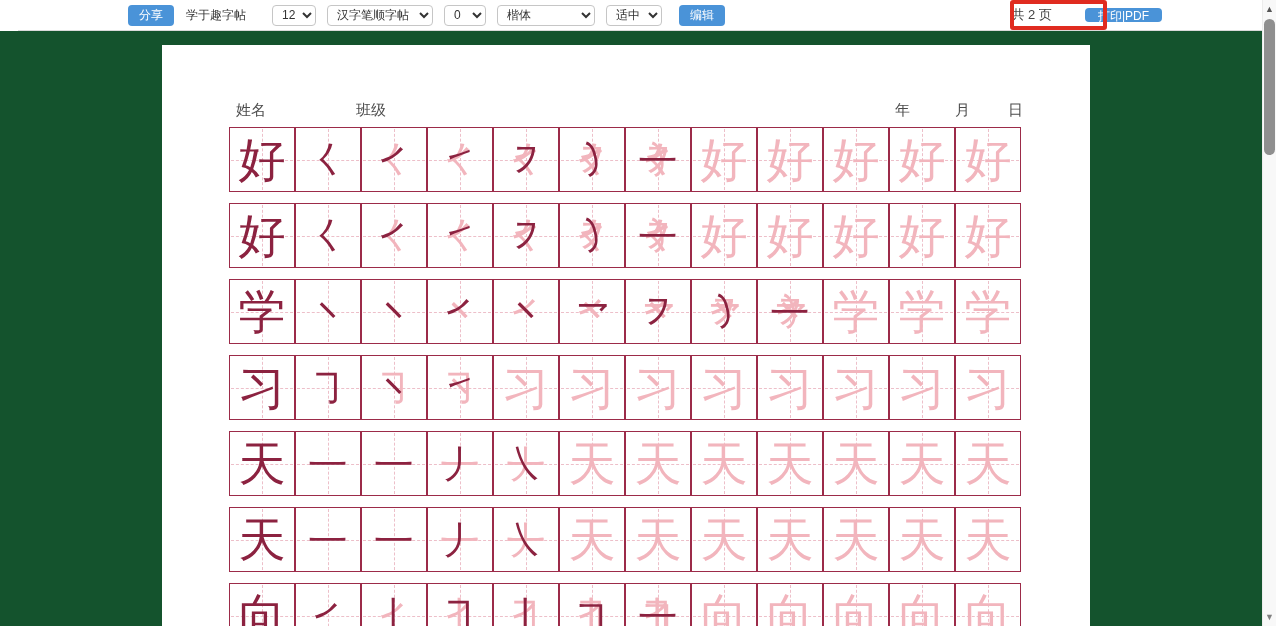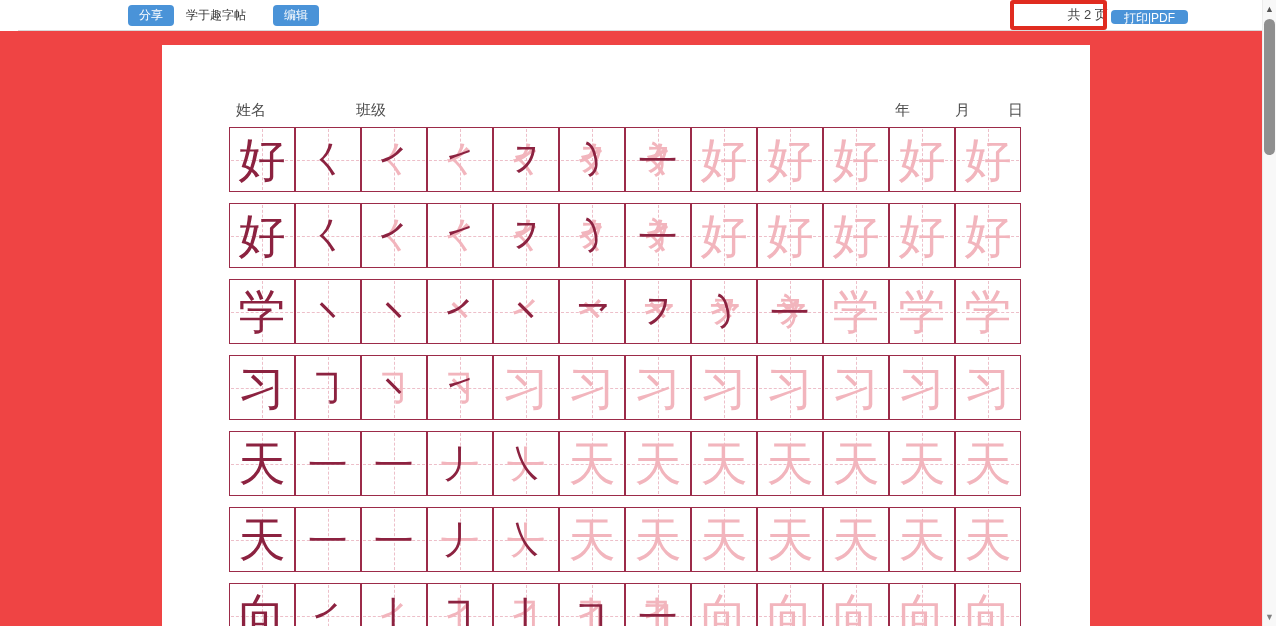--- a/index.html
+++ b/index.html
@@ -10,28 +10,28 @@
   .toolbar{position:absolute;top:0;left:18px;width:1262px;height:31px;background:#fff;
     border-bottom:1px solid #d9d9d9;display:flex;align-items:center;box-sizing:border-box;
     padding-left:110px;}
   .btn{background:var(--accent);color:#fff;border:none;border-radius:4px;font-size:12px;
     height:21px;padding:0 11px;font-family:"Liberation Sans",sans-serif;cursor:pointer;}
   .brand{margin-left:12px;font-size:12px;color:#333;width:70px;}
   .selects{display:flex;align-items:center;gap:11px;margin-left:16px;}
   .selects select{height:21px;font-size:12px;color:#333;background:#fff;border:1px solid #c6c6c6;
     border-radius:4px;padding:0 2px 0 5px;font-family:"Liberation Sans",sans-serif;}
   .edit{margin-left:17px;font-family:Liberation Serif, serif;}
-  .tb-right{margin-left:auto;display:flex;align-items:flex-end;gap:3px;margin-right:92px;}
+  .tb-right{margin-left:auto;display:flex;align-items:center;gap:33px;margin-right:118px;}
   .pagecount{font-size:13px;color:#444;}
   .print{padding:0 13px;height:14px;}
   .red-box{position:absolute;left:1010px;top:0px;width:97px;height:30px;box-sizing:border-box;
     border:4px solid var(--hl);border-radius:3px;z-index:20;pointer-events:none;background:transparent;}
 
   
-  .main{position:absolute;top:31px;left:0;width:1262px;height:595px;background:#ef4444;overflow:hidden;}
+  .main{position:absolute;top:31px;left:0;width:1262px;height:595px;background:#14532d;overflow:hidden;}
   .page{position:absolute;left:162px;top:14px;width:928px;height:600px;background:#ffffff;}
   .ws-label{position:absolute;top:56px;font-size:15px;color:#4c4c4c;}
 
   .grid{position:absolute;left:67px;top:82px;width:794px;}
   .wrow{display:flex;margin-bottom:11px;}
   .cell{position:relative;flex:0 0 66px;width:66px;height:65px;box-sizing:border-box;
     border:1px solid var(--grid);background:#fff;}
   .gv{position:absolute;left:50%;top:1px;bottom:1px;border-left:1px dashed var(--guide);}
   .gh{position:absolute;top:50%;left:1px;right:1px;border-top:1px dashed var(--guide);}
   .glyph{position:absolute;inset:0;display:flex;align-items:center;justify-content:center;
@@ -49,20 +49,27 @@
   .sb-btn.down{bottom:2px;color:#808080;}
   .sb-btn.up{top:2px;}
   .sb-thumb{position:absolute;left:1px;top:19px;width:11px;height:136px;background:#8f8f8f;border-radius:6px;}
 </style>
 </head>
 <body>
 
 <div class="toolbar">
   <button class="btn">分享</button>
   <span class="brand">学于趣字帖</span>
+  <div class="selects">
+      <select style="width: 44px;"><option>12</option></select>
+      <select style="width: 106px;"><option>汉字笔顺字帖</option></select>
+      <select style="width: 42px;"><option>0</option></select>
+      <select style="width: 98px;"><option>楷体</option></select>
+      <select style="width: 56px;"><option>适中</option></select>
+    </div>
   <button class="btn edit">编辑</button>
   <div class="tb-right">
     <span class="pagecount">共 2 页</span>
     <button class="btn print">打印|PDF</button>
   </div>
 </div>
 <div class="red-box"></div>
 
 <div class="main">
   <div class="page">

